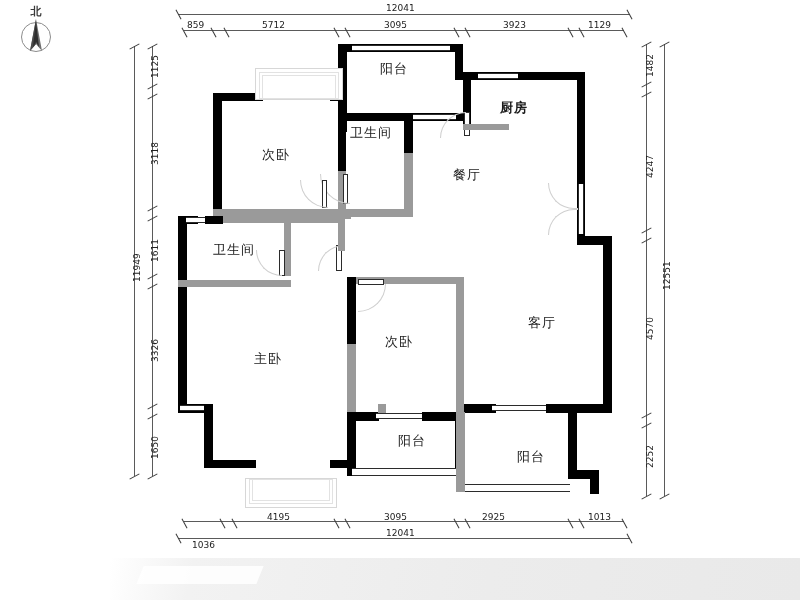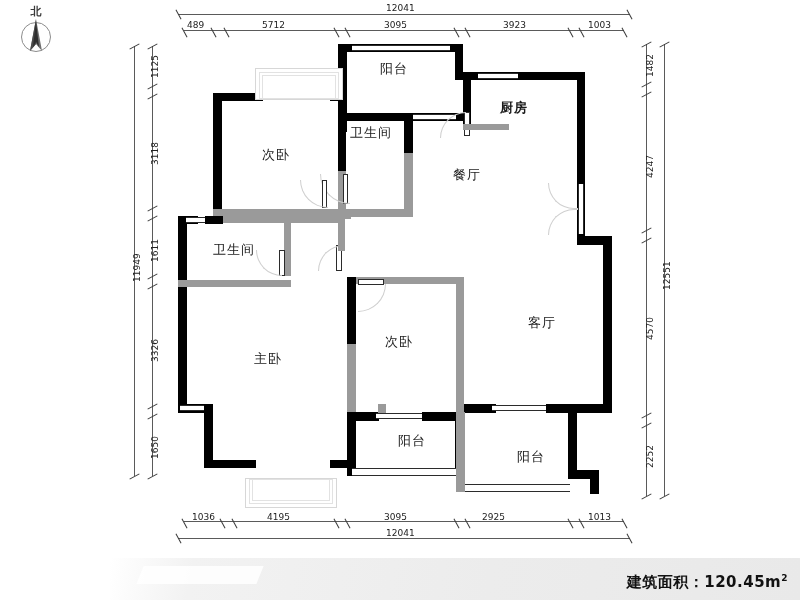--- a/index.html
+++ b/index.html
@@ -94,40 +94,40 @@
     <div class="tick slash" style="left:184px;top:27px;"></div>
     <div class="tick slash" style="left:213px;top:27px;"></div>
     <div class="tick slash" style="left:226px;top:27px;"></div>
     <div class="tick slash" style="left:336px;top:27px;"></div>
     <div class="tick slash" style="left:347px;top:27px;"></div>
     <div class="tick slash" style="left:456px;top:27px;"></div>
     <div class="tick slash" style="left:467px;top:27px;"></div>
     <div class="tick slash" style="left:570px;top:27px;"></div>
     <div class="tick slash" style="left:581px;top:27px;"></div>
     <div class="tick slash" style="left:624px;top:27px;"></div>
-    <div class="dim-text" style="left:187px;top:20px;">489</div>
+    <div class="dim-text" style="left:187px;top:20px;">859</div>
     <div class="dim-text" style="left:262px;top:20px;">5712</div>
     <div class="dim-text" style="left:384px;top:20px;">3095</div>
     <div class="dim-text" style="left:503px;top:20px;">3923</div>
-    <div class="dim-text" style="left:588px;top:20px;">1003</div>
+    <div class="dim-text" style="left:588px;top:20px;">1129</div>
   </div>
 
   <div>
     <div class="dimline h" style="left:184px;top:521px;width:440px;"></div>
     <div class="tick slash" style="left:184px;top:518px;"></div>
     <div class="tick slash" style="left:222px;top:518px;"></div>
     <div class="tick slash" style="left:234px;top:518px;"></div>
     <div class="tick slash" style="left:336px;top:518px;"></div>
     <div class="tick slash" style="left:347px;top:518px;"></div>
     <div class="tick slash" style="left:456px;top:518px;"></div>
     <div class="tick slash" style="left:467px;top:518px;"></div>
     <div class="tick slash" style="left:570px;top:518px;"></div>
     <div class="tick slash" style="left:581px;top:518px;"></div>
     <div class="tick slash" style="left:624px;top:518px;"></div>
-    <div class="dim-text" style="left:192px;top:512px;">1036</div>
+    <div class="dim-text" style="left:192px;top:540px;">1036</div>
     <div class="dim-text" style="left:267px;top:512px;">4195</div>
     <div class="dim-text" style="left:384px;top:512px;">3095</div>
     <div class="dim-text" style="left:482px;top:512px;">2925</div>
     <div class="dim-text" style="left:588px;top:512px;">1013</div>
 
     <div class="dimline h" style="left:178px;top:538px;width:452px;"></div>
     <div class="tick slash" style="left:178px;top:533px;"></div>
     <div class="tick slash" style="left:629px;top:533px;"></div>
     <div class="dim-text" style="left:386px;top:528px;">12041</div>
   </div>
@@ -291,17 +291,14 @@
     <div class="room" style="left:262px;top:146px;">次卧</div>
     <div class="room" style="left:213px;top:241px;">卫生间</div>
     <div class="room" style="left:528px;top:314px;">客厅</div>
     <div class="room" style="left:385px;top:333px;">次卧</div>
     <div class="room" style="left:254px;top:350px;">主卧</div>
     <div class="room" style="left:398px;top:432px;">阳台</div>
     <div class="room" style="left:517px;top:448px;">阳台</div>
   </div>
 
   <div class="footer-band"></div>
-  <div class="area-text">
-    <span>建筑面积：</span><span>120.45</span><span>m</span><sup>2</sup>
-  </div>
 
 </div>
 
 </body></html>

